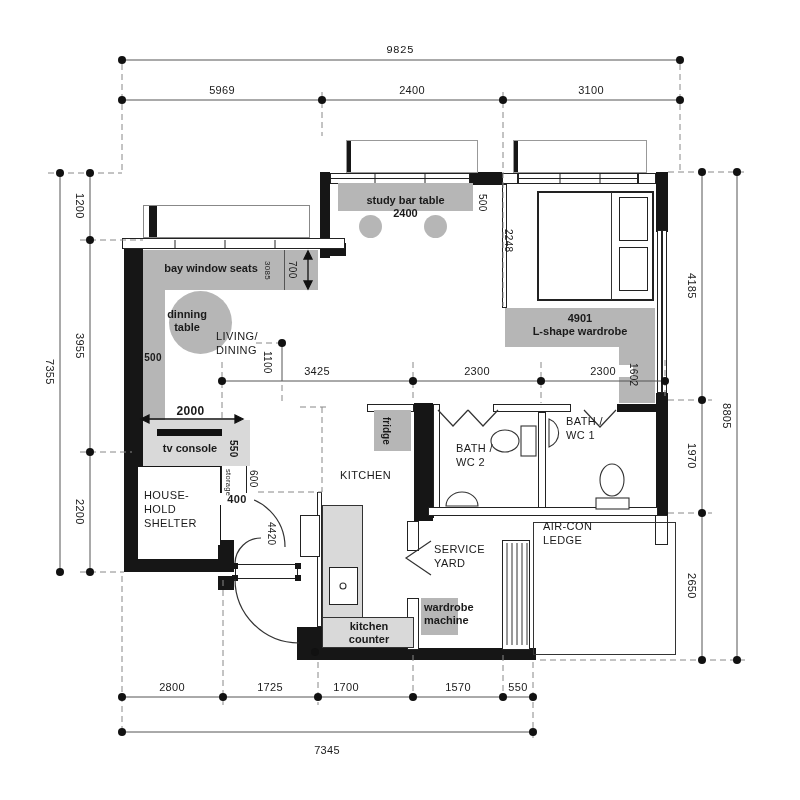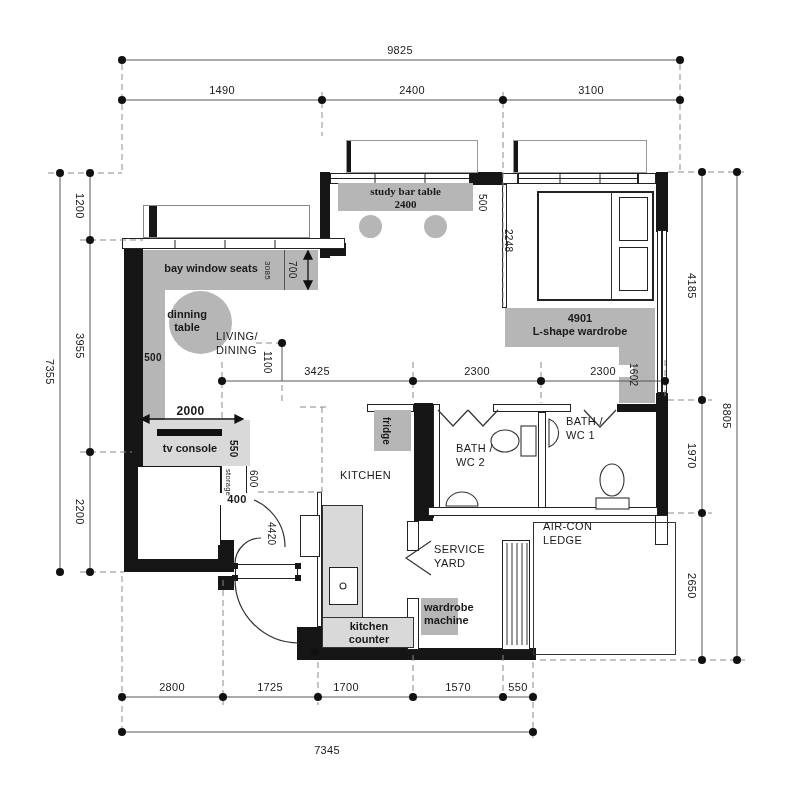--- a/index.html
+++ b/index.html
@@ -202,22 +202,22 @@
         <polygon points="304,281 312,281 308,289"></polygon>
       <path d="M144 419 H240" fill="none"></path>
       <polygon points="149,415 149,423 141,419"></polygon>
         <polygon points="235,415 235,423 243,419"></polygon>
     </g>
     <g stroke="#222" stroke-width="1">
       <path d="M175 240 V248 M225 240 V248 M275 240 V248 M375 174 V183 M425 174 V183 M560 174 V183 M600 174 V183"></path>
     </g>
   </svg>
 
-  <div class="dim" style="left:370px;top:44px;width:60px;">9825</div>
-  <div class="dim" style="left:192px;top:84px;width:60px;">1490</div>
+  <div class="dim" style="left:370px;top:44px;width:60px;font-family:Liberation Mono, monospace;">9825</div>
+  <div class="dim" style="left:192px;top:84px;width:60px;">5969</div>
   <div class="dim" style="left:382px;top:84px;width:60px;">2400</div>
   <div class="dim" style="left:561px;top:84px;width:60px;">3100</div>
   <div class="dim vt" style="left:44px;top:342px;height:60px;">7355</div>
   <div class="dim vt" style="left:74px;top:176px;height:60px;">1200</div>
   <div class="dim vt" style="left:74px;top:316px;height:60px;">3955</div>
   <div class="dim vt" style="left:74px;top:482px;height:60px;">2200</div>
   <div class="dim vt" style="left:686px;top:256px;height:60px;">4185</div>
   <div class="dim vt" style="left:686px;top:426px;height:60px;">1970</div>
   <div class="dim vt" style="left:686px;top:556px;height:60px;">2650</div>
   <div class="dim vt" style="left:721px;top:386px;height:60px;">8805</div>
@@ -236,31 +236,34 @@
   <div class="dim vt" style="left:287px;top:253px;height:34px;font-size:10px;">700</div>
   <div class="dim" style="left:137px;top:352px;width:32px;font-weight:bold;font-size:10px;">500</div>
   <div class="dim" style="left:163px;top:404px;width:55px;font-weight:bold;font-size:12px;">2000</div>
   <div class="dim vt" style="left:228px;top:434px;height:30px;font-weight:bold;font-size:10px;">550</div>
   <div class="dim vt" style="left:248px;top:460px;height:38px;font-size:10px;">600</div>
   <div class="dim" style="left:220px;top:493px;width:34px;font-weight:bold;background:#fff;">400</div>
   <div class="dim vt" style="left:266px;top:511px;height:46px;font-size:10px;">4420</div>
   <div class="dim vt" style="left:503px;top:216px;height:50px;font-size:10px;">2248</div>
   <div class="dim vt" style="left:628px;top:349px;height:52px;font-size:10px;">1602</div>
 
-  <div class="lbl" style="left:338px;top:185px;width:135px;font-family:Liberation Serif, serif;">study bar table
+  <div class="lbl" style="left:338px;top:194px;width:135px;">study bar table
 2400</div>
   <div class="lbl" style="left:145px;top:262px;width:132px;">bay window seats</div>
   <div class="lbl" style="left:157px;top:308px;width:60px;">dinning
 table</div>
   <div class="room" style="left:216px;top:330px;width:55px;">LIVING/
 DINING</div>
   <div class="lbl" style="left:505px;top:312px;width:150px;">4901
 L-shape wardrobe</div>
   <div class="lbl" style="left:150px;top:442px;width:80px;">tv console</div>
   <div class="dim vt" style="left:224px;top:464px;height:38px;font-size:7.5px;">storage</div>
+  <div class="room" style="left:140px;top:489px;width:80px;text-align:left;padding-left:4px;box-sizing:border-box;">HOUSE-
+HOLD
+SHELTER</div>
   <div class="room" style="left:340px;top:469px;width:70px;">KITCHEN</div>
   <div class="lbl vt" style="left:380px;top:413px;height:36px;font-size:10px;position:absolute;">fridge</div>
   <div class="lbl" style="left:333px;top:620px;width:72px;">kitchen
 counter</div>
   <div class="lbl" style="left:424px;top:601px;width:58px;text-align:left;">wardrobe
 machine</div>
   <div class="room" style="left:434px;top:543px;width:60px;text-align:left;">SERVICE
 YARD</div>
   <div class="room" style="left:456px;top:442px;width:52px;text-align:left;">BATH /
 WC 2</div>

